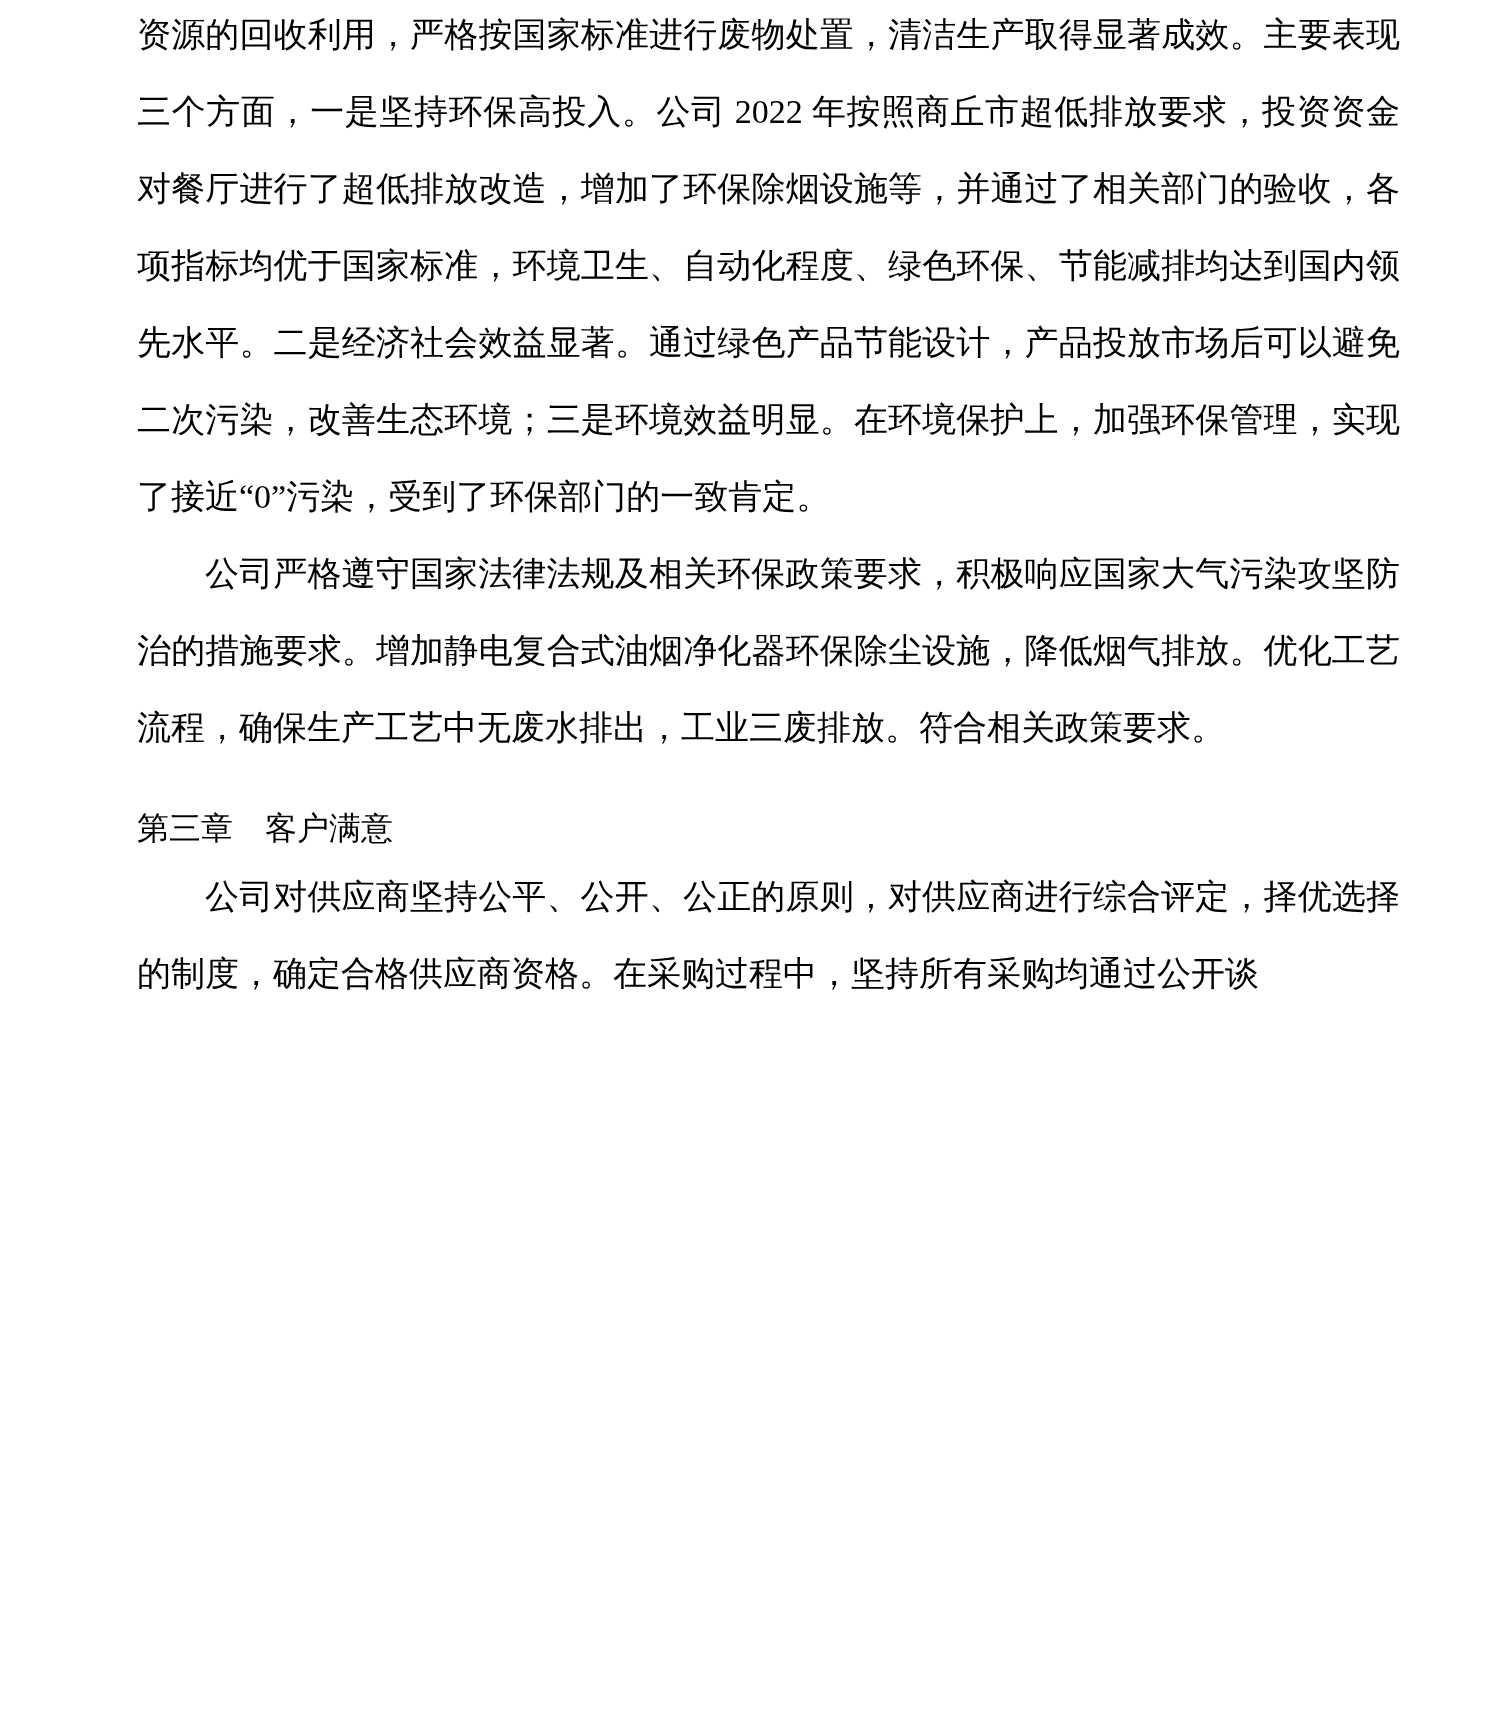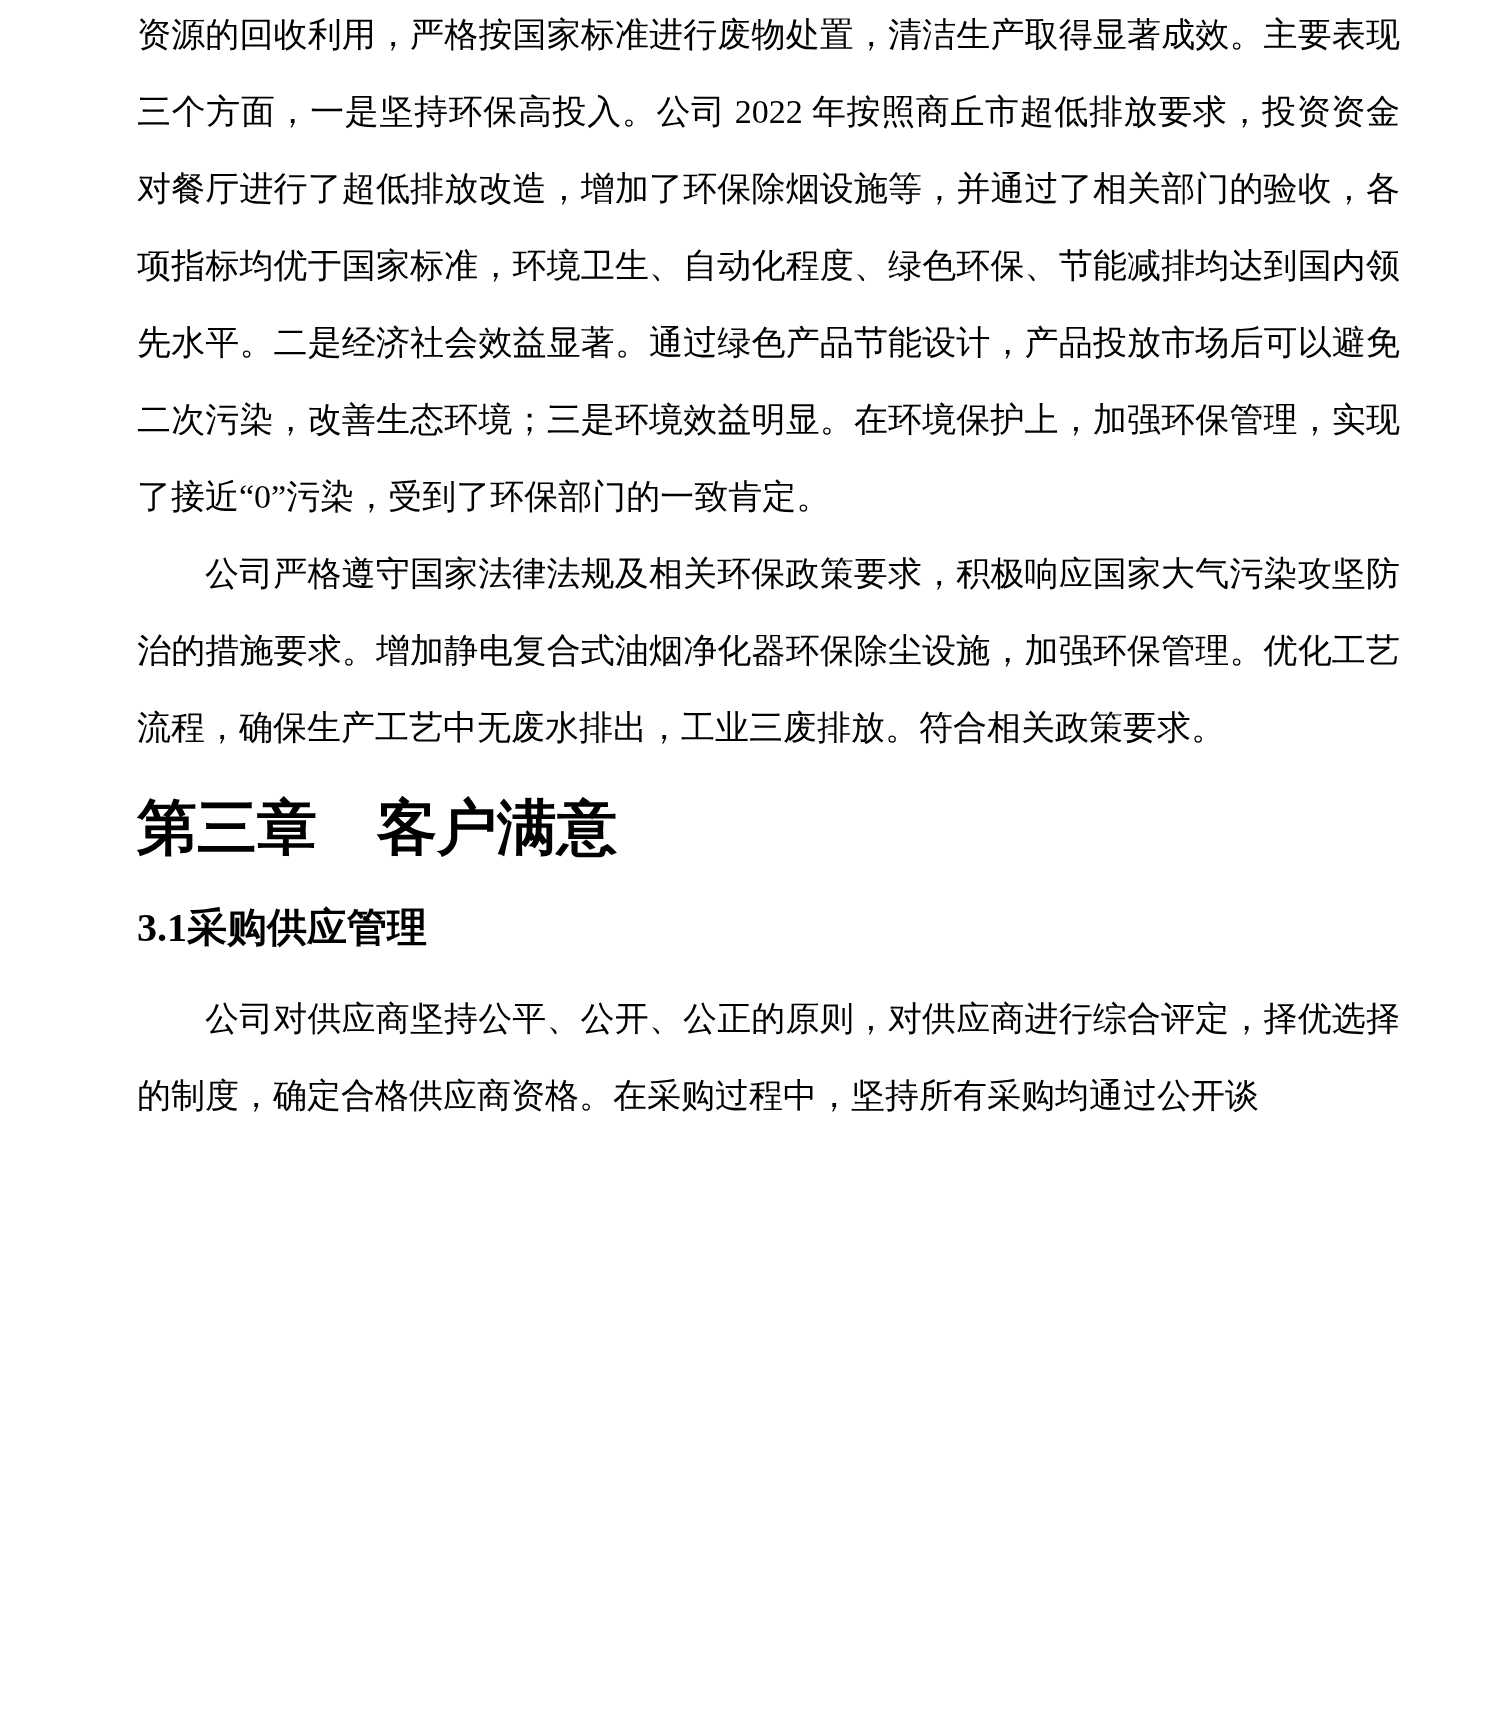--- a/index.html
+++ b/index.html
@@ -26,35 +26,34 @@
   .para.indent { text-indent: 68px; }
   .h-section {
     margin: 44px 0 26px 0;
     font-size: 40px;
     line-height: 52px;
     font-weight: bold;
     white-space: pre-wrap;
   }
   .h-chapter {
     margin: 32px 0 0 0;
-    font-size: 60px;
+    font-size: 32px;
     line-height: 60px;
-    font-weight: bold;
+    font-weight: normal;
     white-space: pre-wrap;
   }
 </style>
 </head>
 <body>
 
 <div class="page">
   <p class="para first">资源的回收利用，严格按国家标准进行废物处置，清洁生产取得显著成效。主要表现三个方面，一是坚持环保高投入。公司 2022 年按照商丘市超低排放要求，投资资金对餐厅进行了超低排放改造，增加了环保除烟设施等，并通过了相关部门的验收，各项指标均优于国家标准，环境卫生、自动化程度、绿色环保、节能减排均达到国内领先水平。二是经济社会效益显著。通过绿色产品节能设计，产品投放市场后可以避免二次污染，改善生态环境；三是环境效益明显。在环境保护上，加强环保管理，实现了接近“0”污染，受到了环保部门的一致肯定。</p>
 
 
 
 
-  <p class="para indent">公司严格遵守国家法律法规及相关环保政策要求，积极响应国家大气污染攻坚防治的措施要求。增加静电复合式油烟净化器环保除尘设施，加强环保管理。优化工艺流程，确保生产工艺中无废水排出，工业三废排放。符合相关政策要求。</p>
+  <p class="para indent">公司严格遵守国家法律法规及相关环保政策要求，积极响应国家大气污染攻坚防治的措施要求。增加静电复合式油烟净化器环保除尘设施，降低烟气排放。优化工艺流程，确保生产工艺中无废水排出，工业三废排放。符合相关政策要求。</p>
 
   <h1 class="h-chapter">第三章　客户满意</h1>
 
-  <h2 class="h-section">3.1采购供应管理</h2>
 
   <p class="para indent">公司对供应商坚持公平、公开、公正的原则，对供应商进行综合评定，择优选择的制度，确定合格供应商资格。在采购过程中，坚持所有采购均通过公开谈</p>
 </div>
 
 </body></html>

